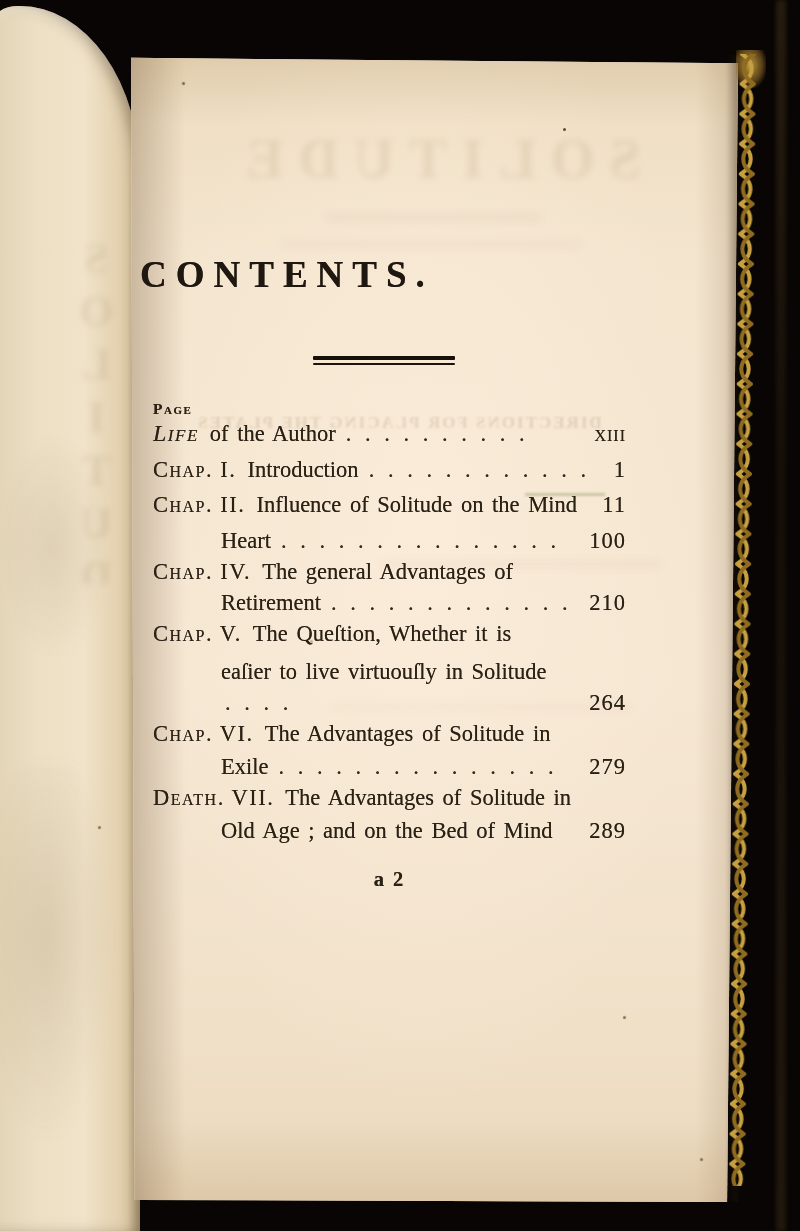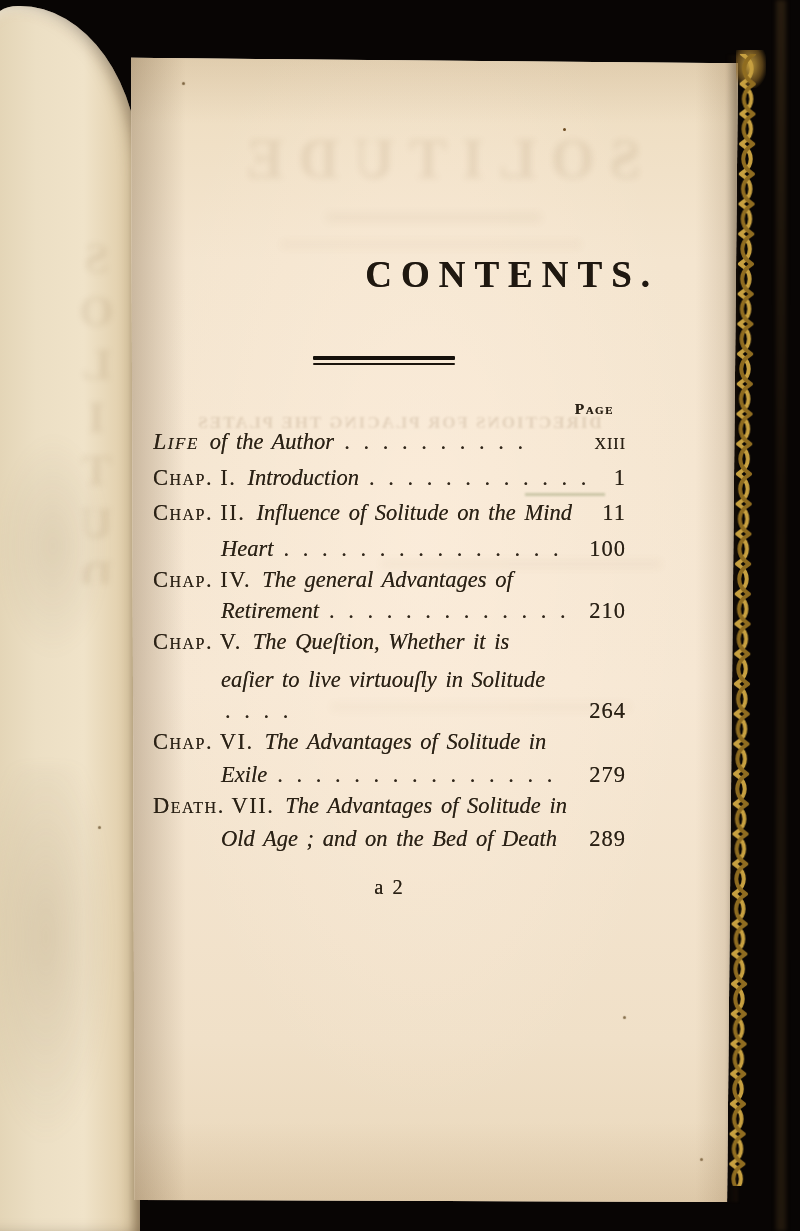--- a/index.html
+++ b/index.html
@@ -69,53 +69,53 @@
     position:absolute; left:18px; top:358px; width:500px; text-align:center;
     font-variant:small-caps; font-weight:bold; font-size:17px; letter-spacing:2px;
     white-space:nowrap; color:#7c5c38; opacity:.17; filter:blur(1.2px); transform:scaleX(-1);
   }
   .ghost-underline{
     position:absolute; left:394px; top:438px; width:80px; height:3px;
     background:rgba(120,135,80,.35); filter:blur(1px);
   }
   
   .contents-title{
-    position:absolute; left:8px; top:198px; width:520px; text-align:right;
+    position:absolute; left:0; top:198px; width:520px; text-align:left;
     font-size:37px; font-weight:bold; letter-spacing:9px; text-indent:9px;
     color:var(--title-ink); text-shadow:0 0 .6px rgba(31,23,16,.8);
   }
   .double-rule{position:absolute; left:182px; top:301px; width:142px;}
   .double-rule .thick{height:4px; background:#15100a; border-radius:1px;}
   .double-rule .thin{height:2px; margin-top:3px; background:#1b140c; border-radius:1px;}
   .toc{
     position:absolute; left:22px; top:345px; width:473px;
     font-size:22.5px; color:var(--ink); text-shadow:0 0 .5px rgba(42,33,21,.7);
   }
   .page-col-label{
-    text-align:right; padding-right:12px; margin-bottom:8px;
+    text-align:left; padding-right:12px; 
     font-variant:small-caps; font-size:15.5px; letter-spacing:1.5px; font-weight:bold;
   }
   .rows{}
   .row{
     display:flex; align-items:baseline; line-height:31px; height:31px;
     white-space:nowrap; overflow:hidden;
   }
   .row:nth-child(2){margin-top:5px;}
   .row:nth-child(3){margin-top:4px;}
   .row:nth-child(4){margin-top:5px;}
   .row:nth-child(8){margin-top:7px;}
   .row:nth-child(11){margin-top:2px;}
   .row:nth-child(13){margin-top:2px;}
   .row.cont{padding-left:68px;}
   .chap{font-variant:small-caps; letter-spacing:1.5px; margin-right:11px; flex:none;}
   .chap.italic{font-style:italic; font-size:24px;}
-  .ttl{font-style:italic; word-spacing:3px; margin-right:6px; flex:none;}
+  .ttl{word-spacing:3px; margin-right:6px; flex:none;}
   .leader{flex:1 1 auto; overflow:hidden; letter-spacing:4px; margin:0 4px; color:#30261a;}
   .pg{flex:none; font-variant:small-caps; letter-spacing:1px;}
-  .signature{margin-top:22px; text-align:center; font-size:20.5px; letter-spacing:2px;}
+  .signature{margin-top:22px; text-align:center; font-size:20.5px; letter-spacing:2px;font-weight:bold;}
   
   .speck{
     position:absolute; left:563px; top:128px; width:3px; height:3px; border-radius:50%;
     background:#6b4a22;
     box-shadow:
       -381px -46px 1px 0 rgba(95,69,31,.8),
       60px 888px 1px 0 rgba(95,69,31,.75),
       137px 1030px 1px 0 rgba(95,69,31,.7),
       -253px 512px 1px 0 rgba(120,90,50,.45),
       -465px 698px 1px 0 rgba(90,65,30,.7);
@@ -236,21 +236,21 @@
     <span class="pg">279</span>
   </div>
           <div class="row">
     <span class="chap">Death. VII.</span>
     <span class="ttl">The Advantages of Solitude in</span>
     <span class="leader"></span>
     <span class="pg"></span>
   </div>
           <div class="row cont">
 
-    <span class="ttl">Old Age ; and on the Bed of Death</span>
+    <span class="ttl">Old Age ; and on the Bed of Mind</span>
     <span class="leader"></span>
     <span class="pg">289</span>
   </div>
         </div>
       <div class="signature">a 2</div>
     </div>
   </div>
 
   <div class="speck"></div>
 

